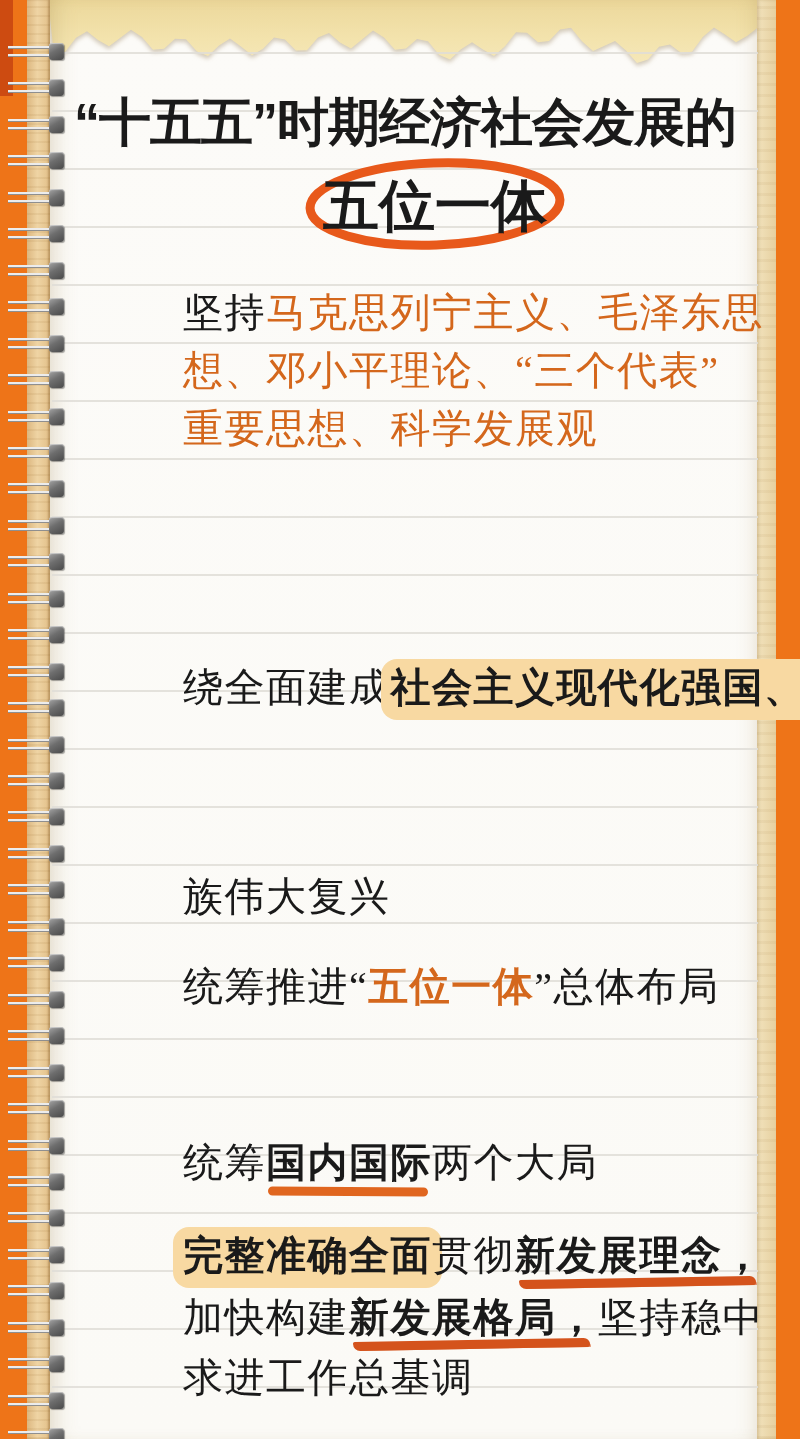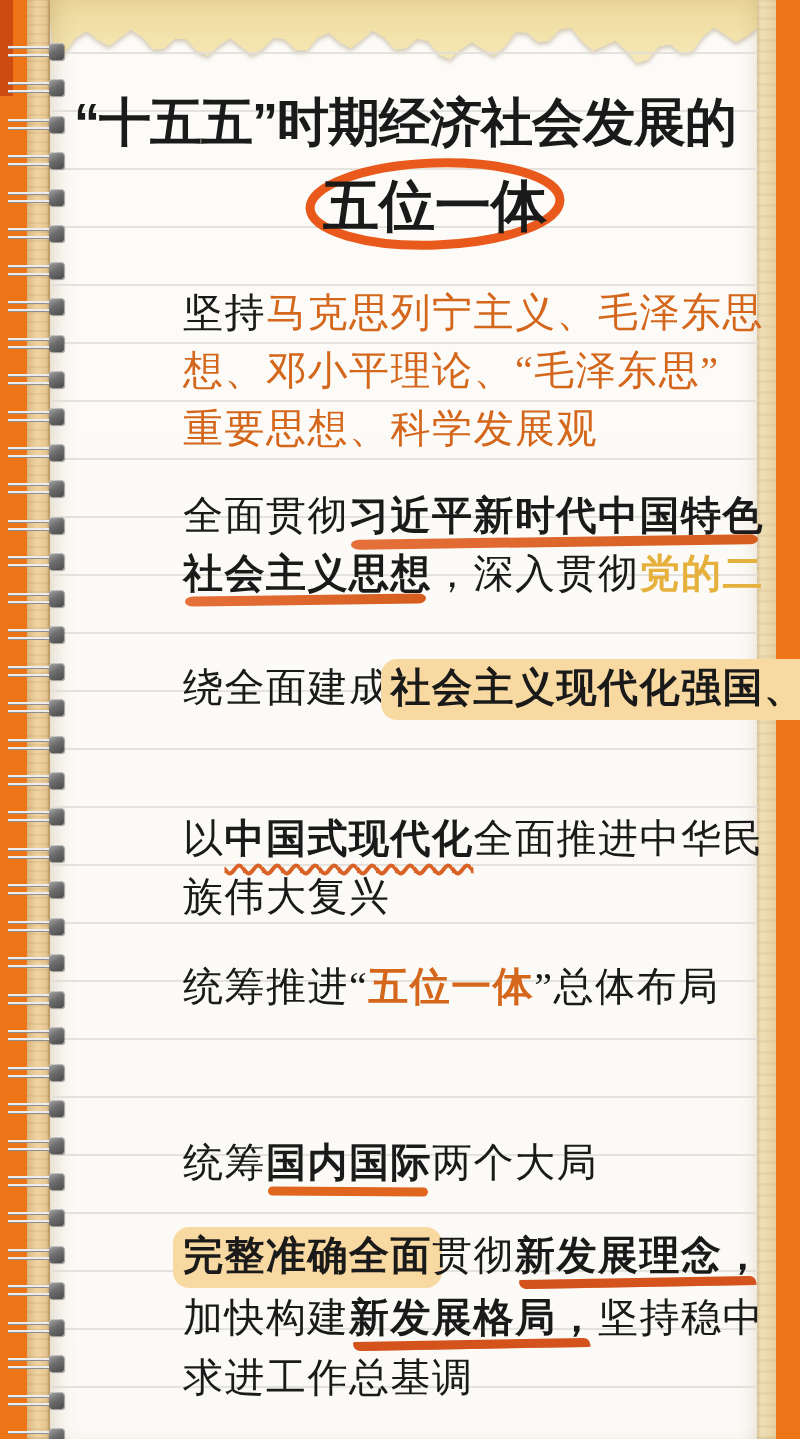--- a/index.html
+++ b/index.html
@@ -228,28 +228,25 @@
   <div class="title1">“十五五”时期经济社会发展的</div>
 
   <div class="title2-wrap">
     <svg width="264" height="98" viewBox="0 0 264 98">
       <ellipse cx="132" cy="49" rx="125" ry="41" fill="none" stroke="#e8591b" stroke-width="9" transform="rotate(-2 132 49)"></ellipse>
     </svg>
     <div class="title2">五位一体</div>
   </div>
 
   <div class="bl" style="top:289px"><span class="r ink">坚持</span><span class="r org">马克思列宁主义、毛泽东思</span></div>
-  <div class="bl" style="top:347px"><span class="r org">想、邓小平理论、“毛泽东思”</span></div>
+  <div class="bl" style="top:347px"><span class="r org">想、邓小平理论、“三个代表”</span></div>
   <div class="bl" style="top:405px"><span class="r org">重要思想、科学发展观</span></div>
 
-  <div class="bl" style="top:492px"><span class="r ink">全面贯彻</span><span class="r ink b u-brush">习近平新时代中国特色</span></div>
-  <div class="bl" style="top:550px"><span class="r ink b u-brush">社会主义思想</span><span class="r ink">，深入贯彻</span><span class="r gold">党的二</span></div>
   <div class="bl" style="top:664px"><span class="r ink">绕全面建成</span><span class="r ink hl">社会主义现代化强国、</span></div>
 
-  <div class="bl" style="top:815px"><span class="r ink">以</span><span class="r ink b u-wavy">中国式现代化</span><span class="r ink">全面推进中华民</span></div>
   <div class="bl" style="top:873px"><span class="r ink">族伟大复兴</span></div>
 
   <div class="bl" style="top:963px"><span class="r ink">统筹推进“</span><span class="r orgb">五位一体</span><span class="r ink">”总体布局</span></div>
 
 
   <div class="bl" style="top:1139px"><span class="r ink">统筹</span><span class="r ink b u-line">国内国际</span><span class="r ink">两个大局</span></div>
 
   <div class="bl" style="top:1232px"><span class="r ink hl">完整准确全面</span><span class="r ink">贯彻</span><span class="r ink b u-rough">新发展理念，</span></div>
   <div class="bl" style="top:1294px"><span class="r ink">加快构建</span><span class="r ink b u-rough">新发展格局，</span><span class="r ink">坚持稳中</span></div>
   <div class="bl" style="top:1354px"><span class="r ink">求进工作总基调</span></div>

